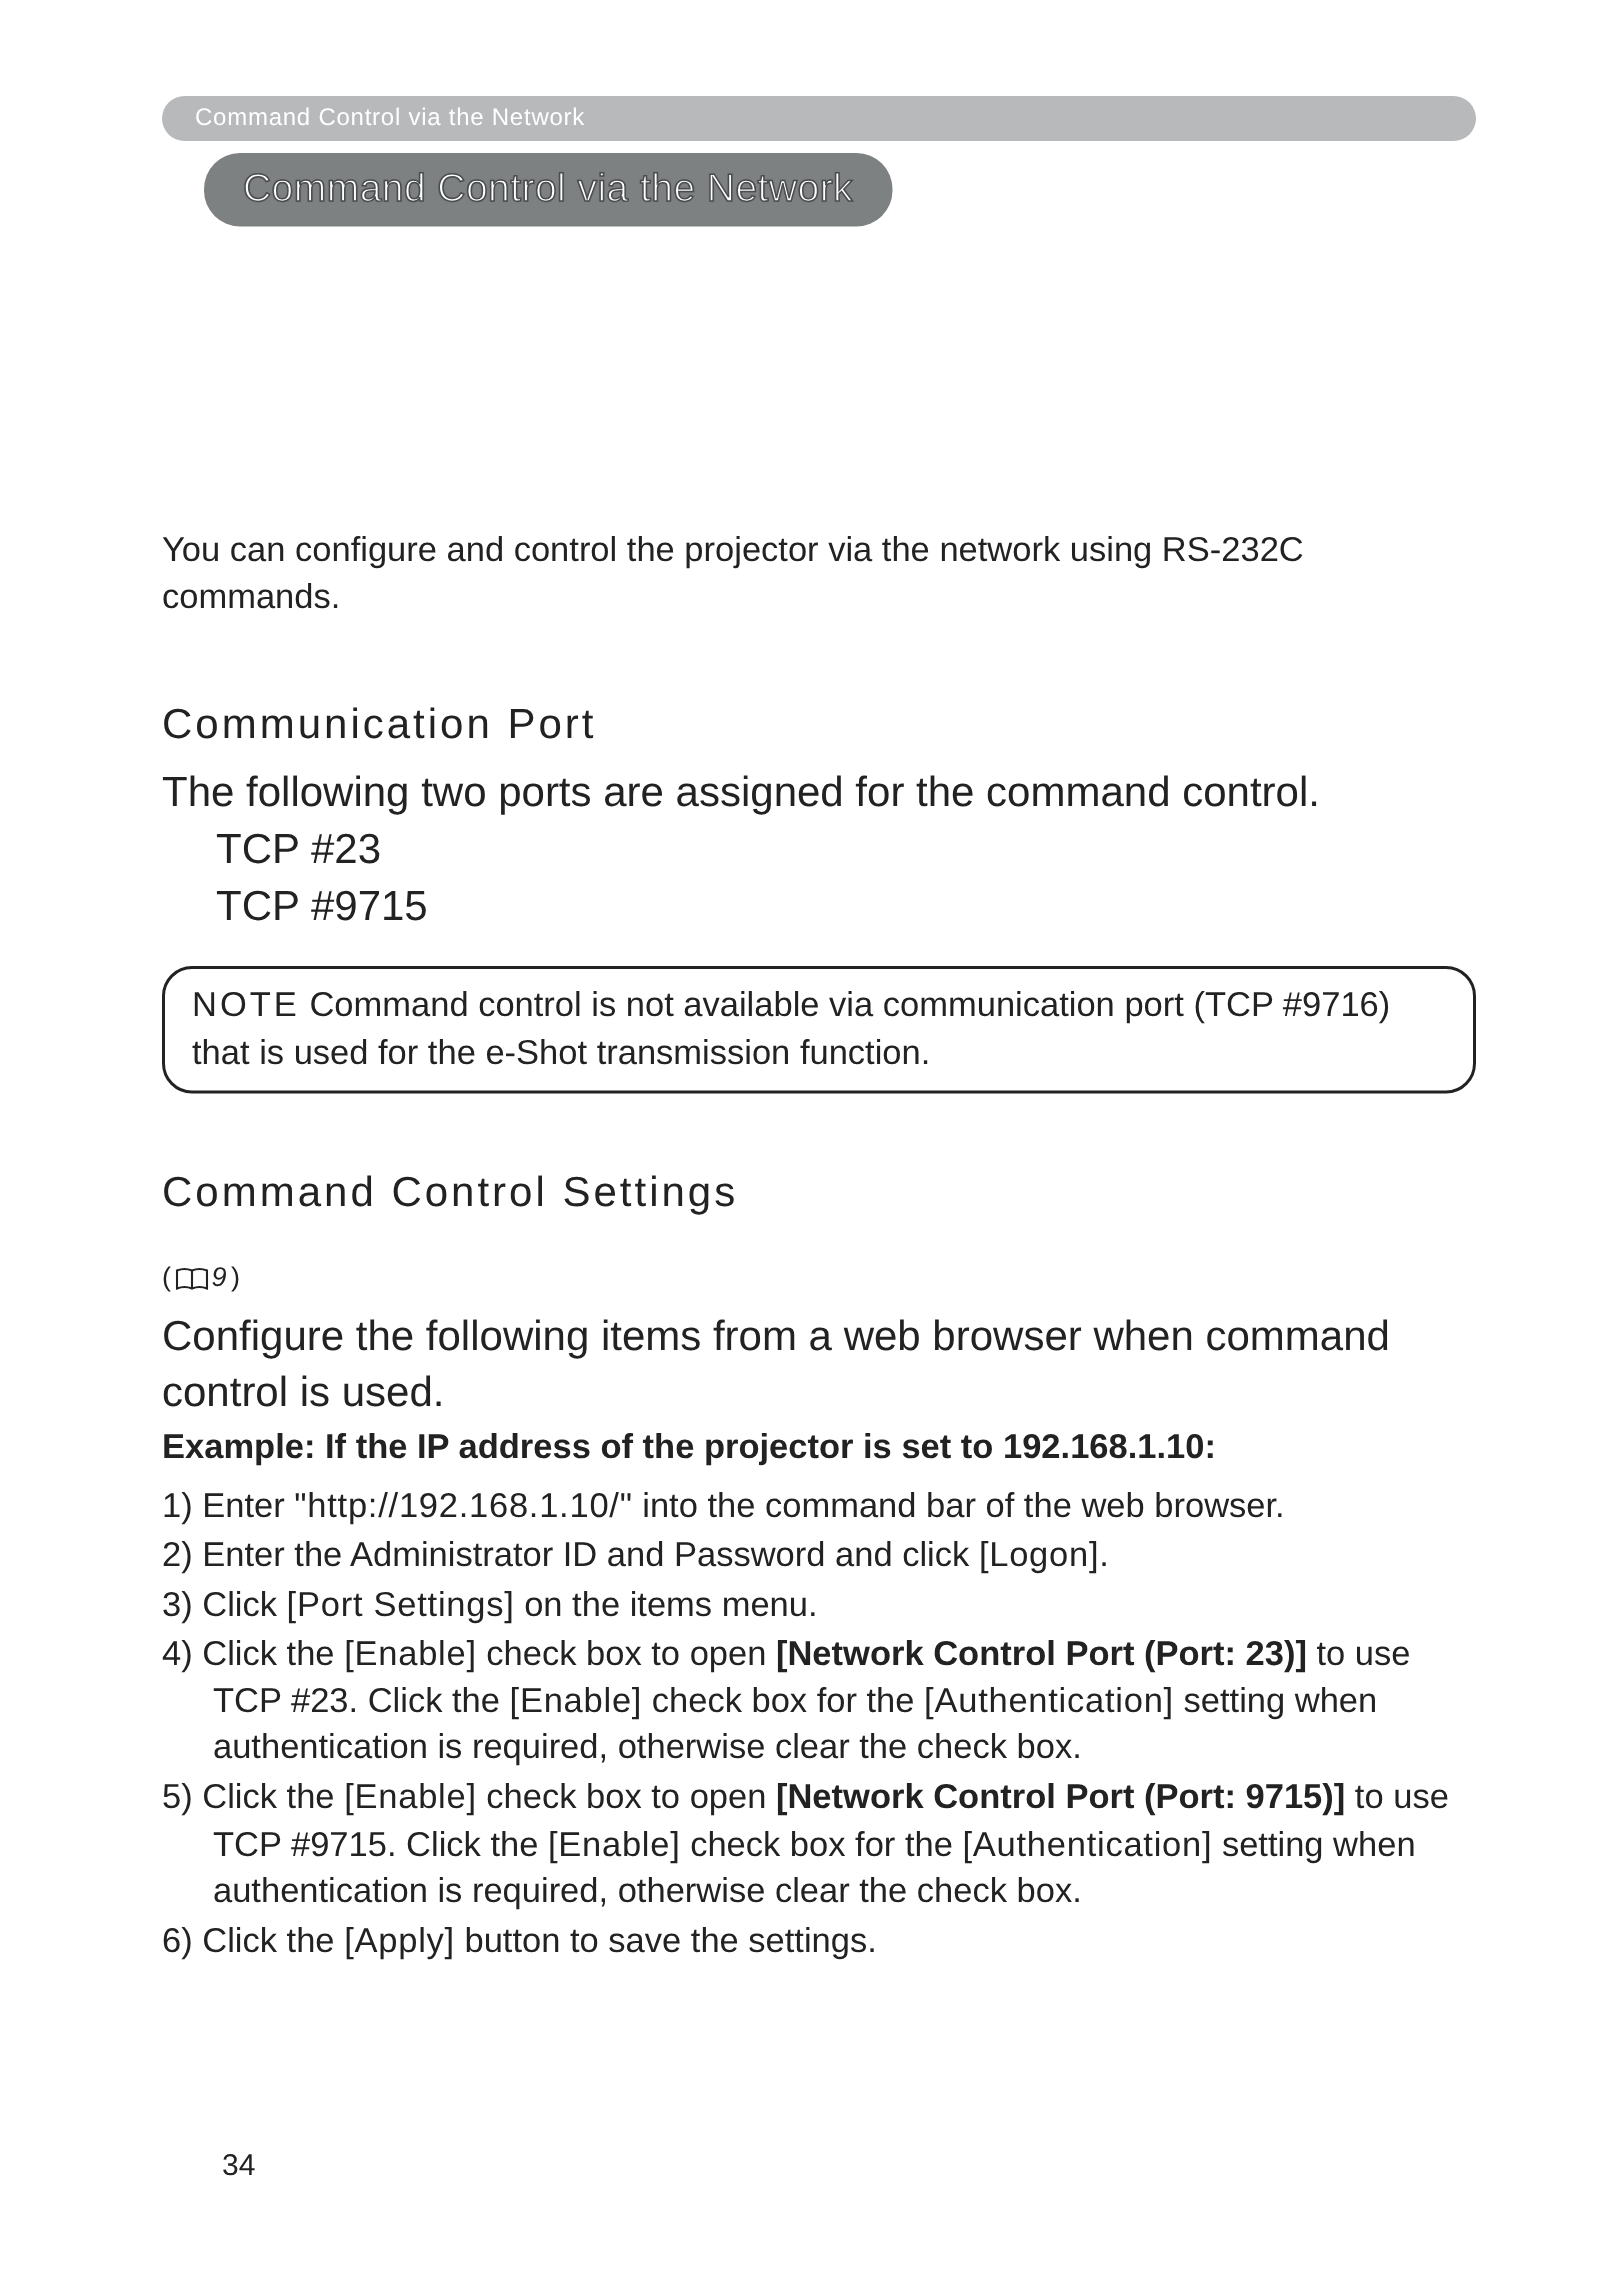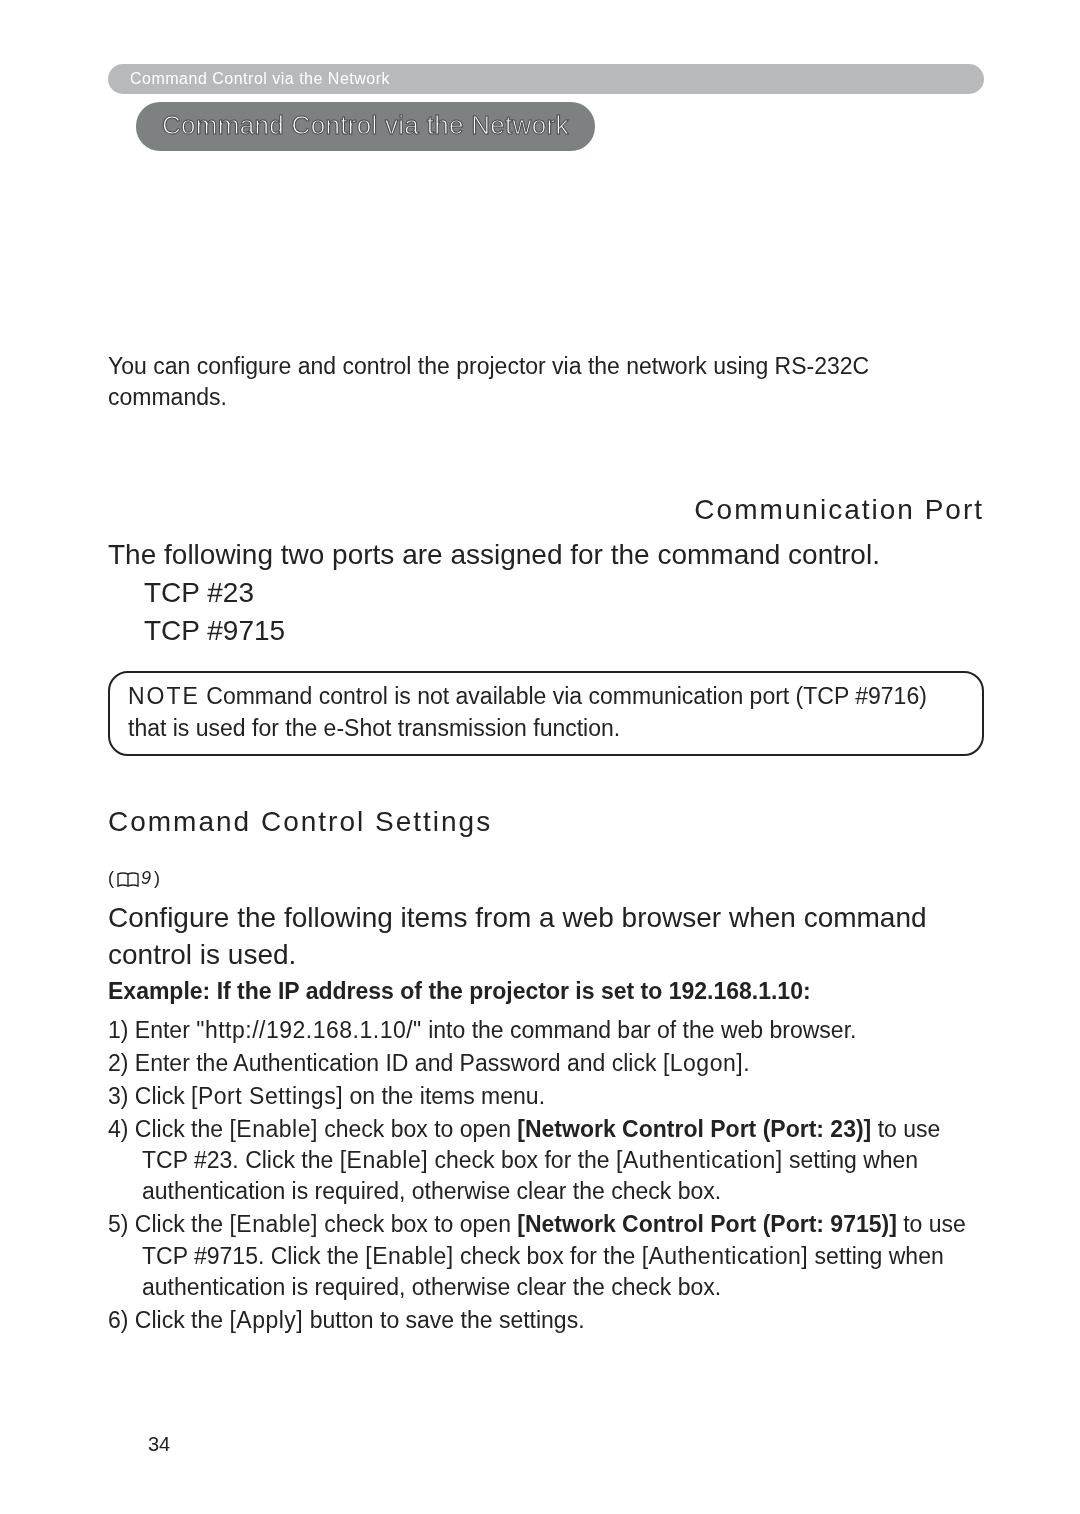--- a/index.html
+++ b/index.html
@@ -38,28 +38,27 @@
     font-size: 26px;
     font-weight: 400;
     color: #fff;
     -webkit-text-stroke: 1px #4a4c4d;
     text-shadow: 0 0 1px #4a4c4d;
     letter-spacing: 0.3px;
   }
   .intro {
     font-size: 23px;
     line-height: 1.35;
-    margin-bottom: 81px;
+    margin-bottom: 54px;
   }
   .h2 {
     font-size: 28px;
     letter-spacing: 2px;
     margin-bottom: 10px;
     font-weight: 400;
-    text-align: right;
   }
   .h2-row {
     display: flex;
     align-items: baseline;
     gap: 30px;
     margin-bottom: 10px;
     flex-direction: column;
   }
   .page-ref {
     font-size: 18px;
@@ -149,21 +148,21 @@
       <span class="italic">9</span>
       <span>)</span>
     </span>
   </div>
 
   <p class="body-text">Configure the following items from a web browser when command control is used.</p>
   <p class="example-label">Example: If the IP address of the projector is set to 192.168.1.10:</p>
 
   <ol class="steps">
     <li><span>1)</span> <span>Enter </span><span class="blank-run">"http://192.168.1.10/"</span><span> into the command bar of the web browser.</span></li>
-    <li><span>2)</span> <span>Enter the Authentication ID and Password and click </span><span class="blank-run">[Logon]</span><span>.</span></li>
+    <li><span>2)</span> <span>Enter the Administrator ID and Password and click </span><span class="blank-run">[Logon]</span><span>.</span></li>
     <li><span>3)</span> <span>Click </span><span class="blank-run">[Port Settings]</span><span> on the items menu.</span></li>
     <li><span>4)</span> Click the <span class="blank-run">[Enable]</span> check box to open <span class="bold">[Network Control Port (Port: 23)]</span> to use TCP #23. Click the <span class="blank-run">[Enable]</span> check box for the <span class="blank-run">[Authentication]</span> setting when authentication is required, otherwise clear the check box.</li>
     <li><span>5)</span> Click the <span class="blank-run">[Enable]</span> check box to open <span class="bold">[Network Control Port (Port: 9715)]</span> to use TCP #9715. Click the <span class="blank-run">[Enable]</span> check box for the <span class="blank-run">[Authentication]</span> setting when authentication is required, otherwise clear the check box.</li>
     <li><span>6)</span> <span>Click the </span><span class="blank-run">[Apply]</span><span> button to save the settings.</span></li>
   </ol>
 
   <div class="page-num">34</div>
 </div>
 
 </body></html>

